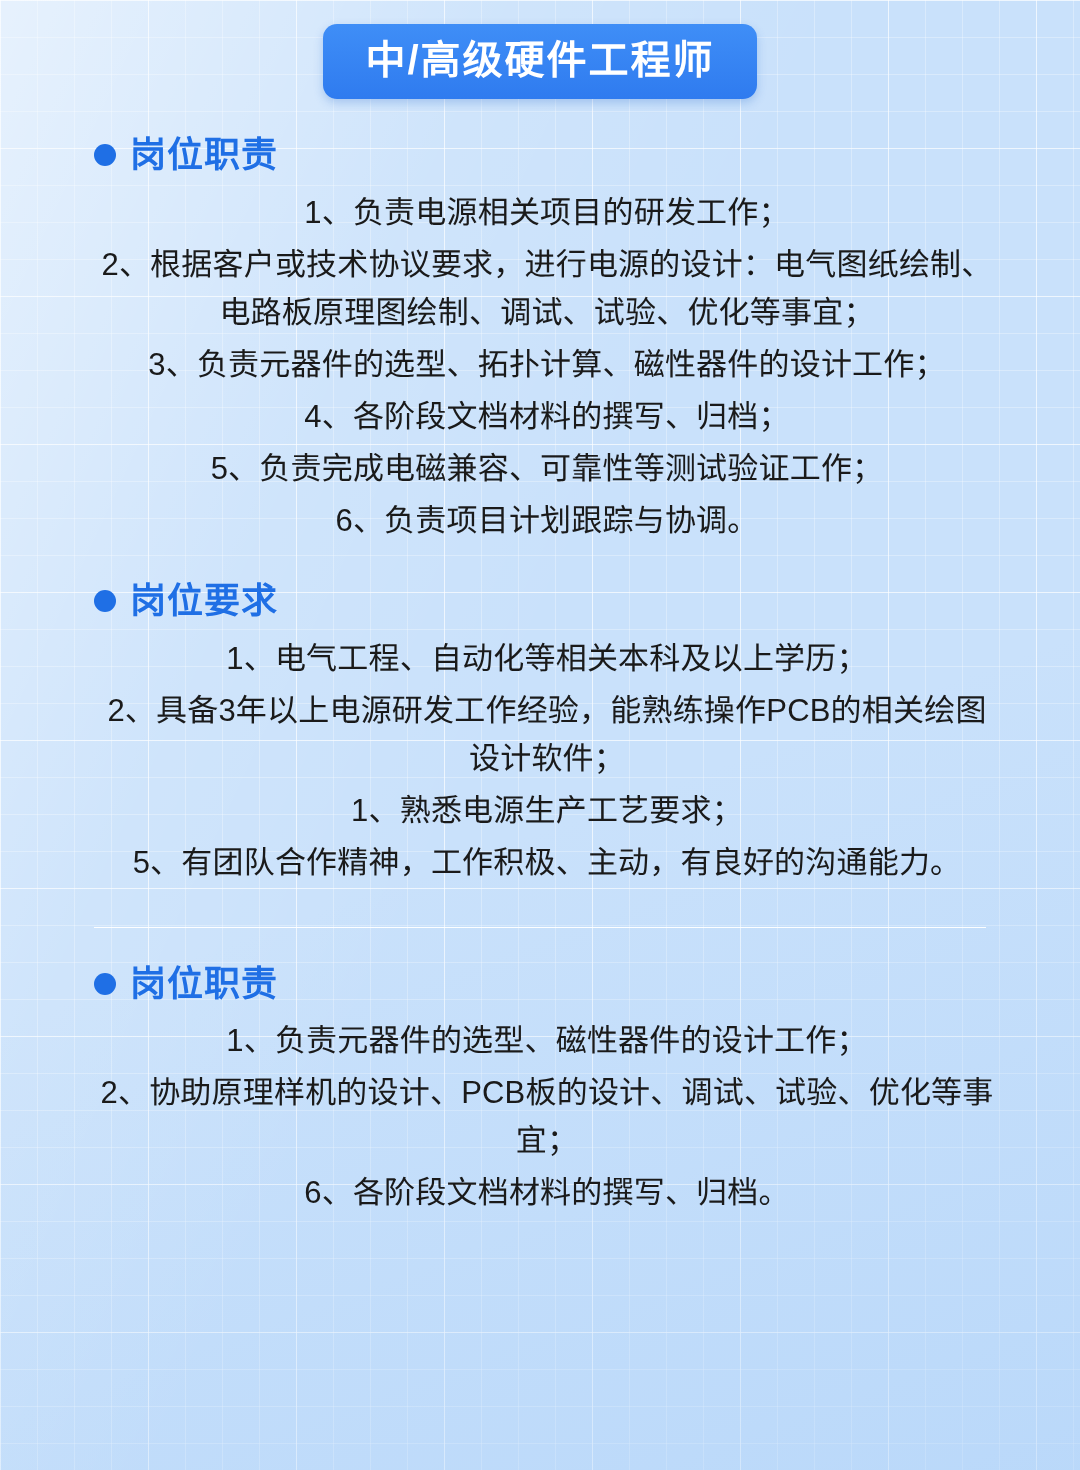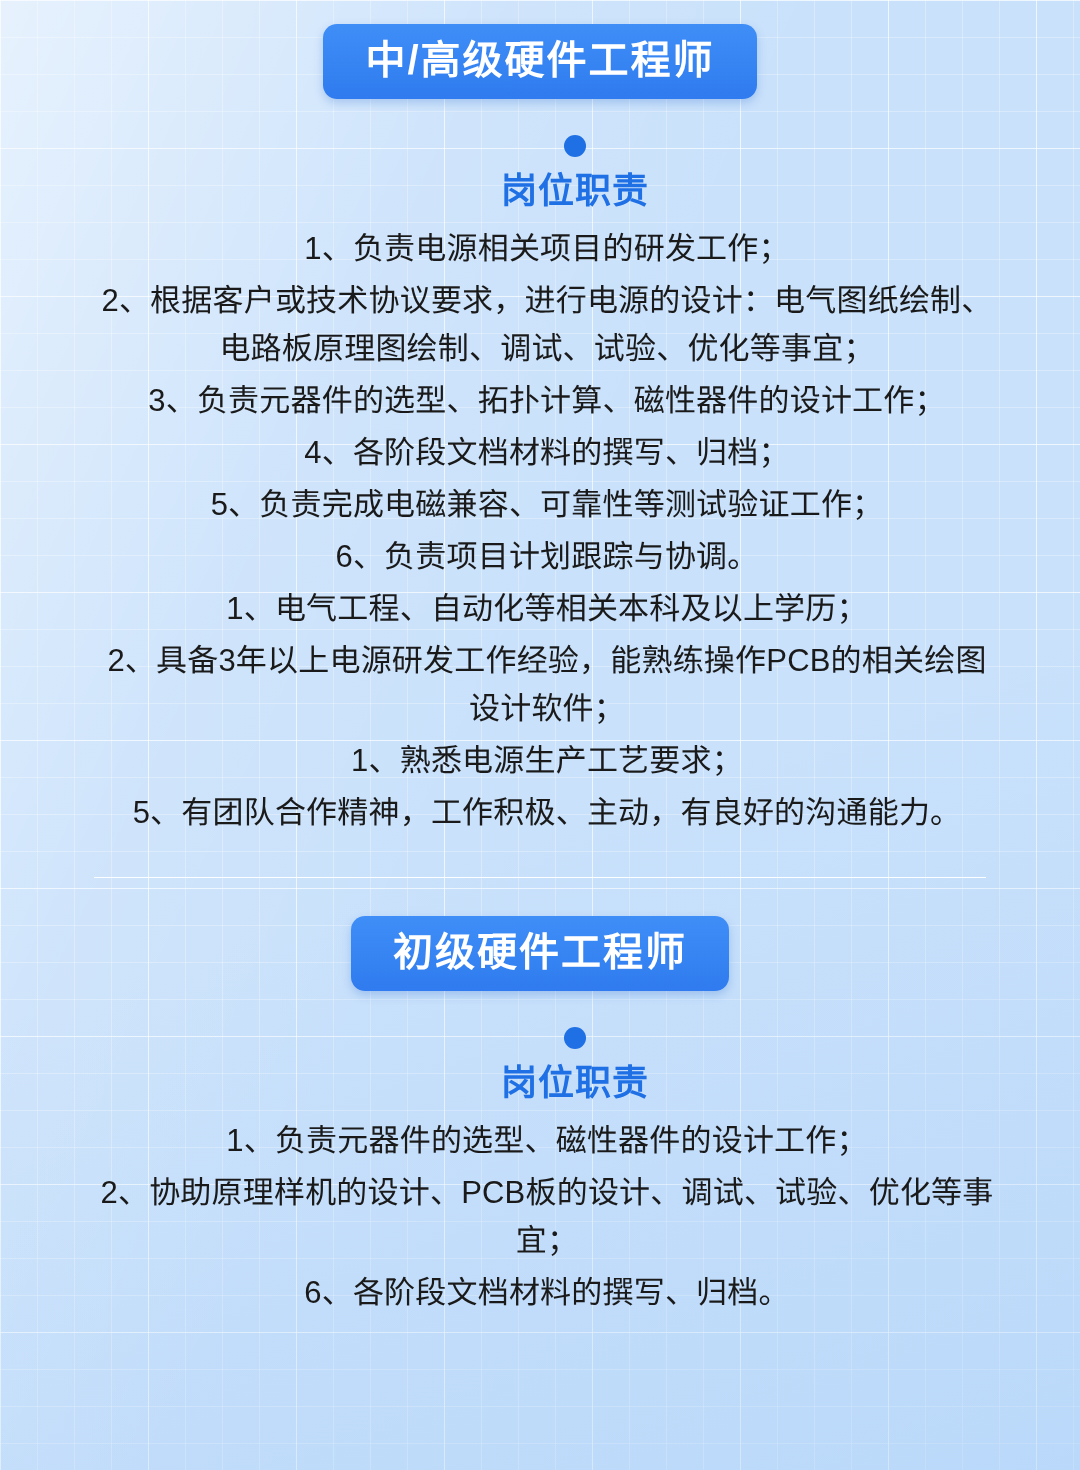--- a/index.html
+++ b/index.html
@@ -67,21 +67,20 @@
   }
   .pill-1 { margin-top: 24px; }
   .pill-2 { margin-top: 8px; }
 
   
   .subhead {
     display: flex;
     align-items: center;
     gap: 14px;
     margin: 36px 0 14px 70px;
-    flex-direction: column;
   }
   .subhead .dot {
     width: 22px;
     height: 22px;
     border-radius: 50%;
     background: #1f6fe5;
     flex: 0 0 auto;
   }
   .subhead .text {
     color: #1f6fe5;
@@ -134,35 +133,36 @@
         <div class="item">1、负责电源相关项目的研发工作；</div>
         <div class="item">2、根据客户或技术协议要求，进行电源的设计：电气图纸绘制、电路板原理图绘制、调试、试验、优化等事宜；</div>
         <div class="item">3、负责元器件的选型、拓扑计算、磁性器件的设计工作；</div>
         <div class="item">4、各阶段文档材料的撰写、归档；</div>
         <div class="item">5、负责完成电磁兼容、可靠性等测试验证工作；</div>
         <div class="item">6、负责项目计划跟踪与协调。</div>
       </div>
     </div>
 
     <div>
+      <div class="subhead">
+        <span class="dot"></span>
+        <span class="text">岗位要求</span>
+      </div>
       <div class="items">
         <div class="item">1、电气工程、自动化等相关本科及以上学历；</div>
         <div class="item">2、具备3年以上电源研发工作经验，能熟练操作PCB的相关绘图设计软件；</div>
         <div class="item">1、熟悉电源生产工艺要求；</div>
         <div class="item">5、有团队合作精神，工作积极、主动，有良好的沟通能力。</div>
       </div>
     </div>
   </div>
 
   <div class="divider"></div>
 
   <div class="section-2">
-    <div class="title-pill-wrap">
-      <div class="title-pill pill-2">初级硬件工程师</div>
-    </div>
 
     <div>
       <div class="subhead">
         <span class="dot"></span>
         <span class="text">岗位职责</span>
       </div>
       <div class="items">
         <div class="item">1、负责元器件的选型、磁性器件的设计工作；</div>
         <div class="item">2、协助原理样机的设计、PCB板的设计、调试、试验、优化等事宜；</div>
         <div class="item">6、各阶段文档材料的撰写、归档。</div>

